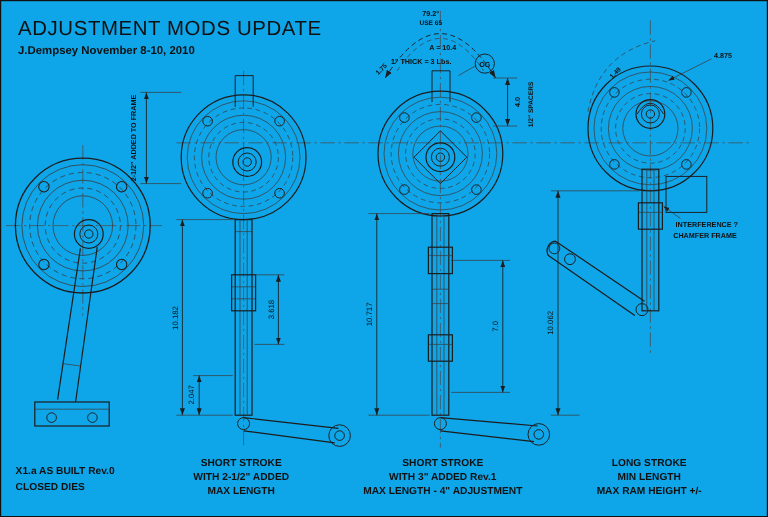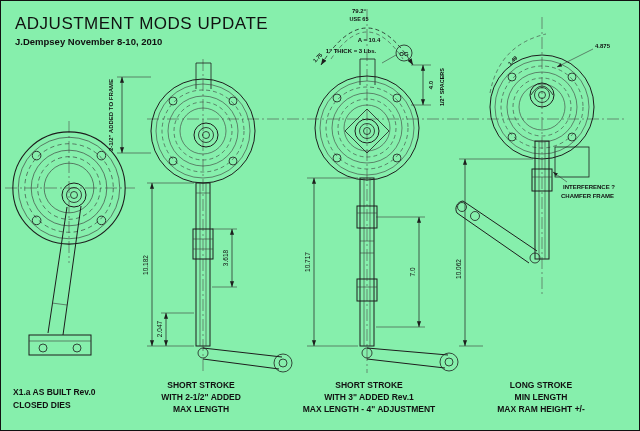--- a/index.html
+++ b/index.html
@@ -1,17 +1,17 @@
 <!DOCTYPE html>
 <html><head>
 <meta charset="utf-8">
 <style>
   html,body{margin:0;padding:0;background:#e8e8e8;}
   .page{
-    position:relative;width:640px;height:431px;background:#86efac;
+    position:relative;width:640px;height:431px;background:#0ea5e9;
     border:1px solid #111;box-sizing:border-box;overflow:hidden;
     font-family:"Liberation Sans", sans-serif;
   }
   svg{position:absolute;inset:0;}
   
   .s1{stroke:#1d1d1d;stroke-width:1;fill:none;}
   .s08{stroke:#1d1d1d;stroke-width:.8;fill:none;}
   .s06{stroke:#3a3a3a;stroke-width:.6;fill:none;}
   .dash{stroke-dasharray:4 3;}
   .cl{stroke:#4a4a4a;stroke-width:.6;fill:none;stroke-dasharray:12 3 2 3;}

